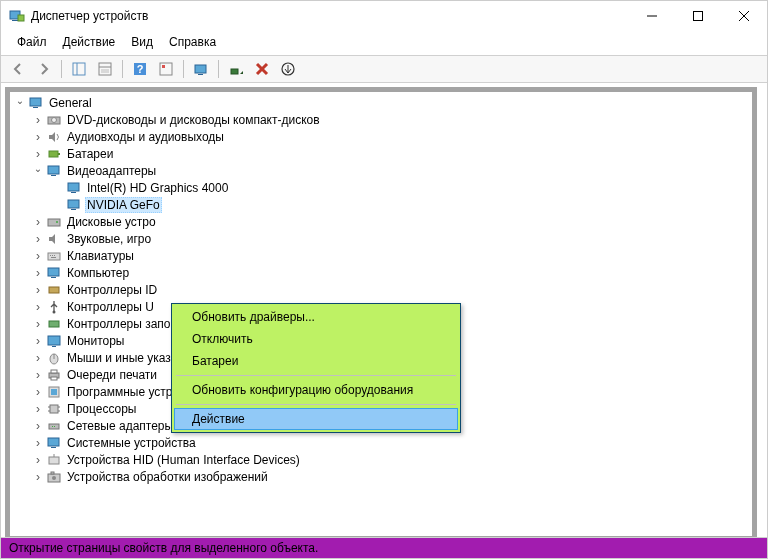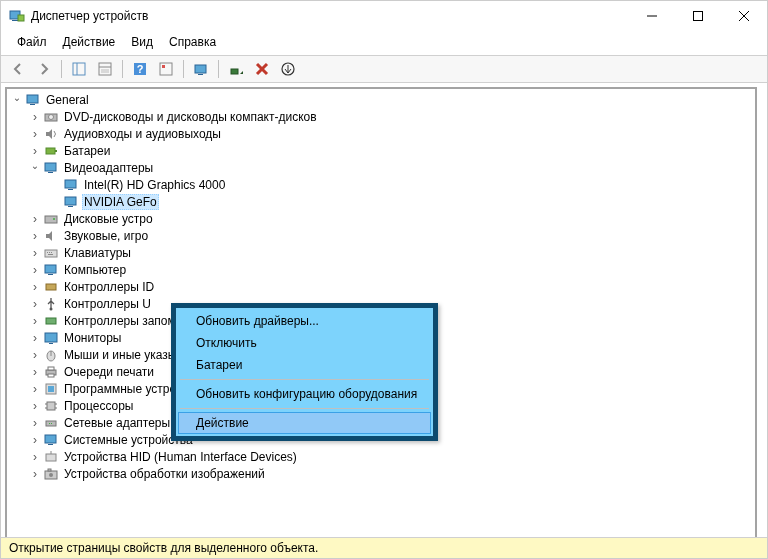--- a/index.html
+++ b/index.html
@@ -67,21 +67,21 @@
     position: relative;
     height: 462px;
     overflow: hidden;
     background: #fff;
     border-bottom: 1px solid #d0d0d0;
   }
   .tree {
     width: 752px;
     height: 454px;
     margin: 4px 4px 4px 4px;
-    border: 2px solid #a3a3a3;
+    border: 5px solid #a3a3a3;
     overflow-y: scroll;
     overflow-x: hidden;
     background: #fff;
     padding: 2px 0;
   }
   .node {
     display: flex;
     align-items: center;
     height: 17px;
     white-space: nowrap;
@@ -98,23 +98,23 @@
     width: 16px; height: 16px;
     margin: 0 3px 0 2px;
     display: inline-flex; align-items: center; justify-content: center;
   }
   .nlabel { padding: 0 2px; }
   .nlabel.sel { background: #cce8ff; border: 1px dotted #99d1ff; padding: 0 1px; }
   
   .ctxmenu {
     position: absolute;
     left: 170px; top: 220px;
-    width: 267px;
-    background: #7dd3fc;
-    border: 5px solid #0c4a6e;
+    width: 290px;
+    background: #bef264;
+    border: 1px solid #0c4a6e;
     box-shadow: 2px 2px 4px rgba(0,0,0,0.25);
     padding: 2px;
   }
   .ctxitem {
     padding: 4px 10px 4px 18px;
     font-size: 12px;
   }
   .ctxitem.hover {
     background: #91c9f7;
     border: 1px solid #3ba1e6;
@@ -123,21 +123,21 @@
   .ctxsep {
     height: 1px;
     background: #c0c0c0;
     margin: 3px 2px;
   }
   
   .statusbar {
     position: absolute;
     bottom: 0; left: 0; right: 0;
     height: 20px;
-    background: #fef9c3;
+    background: #a21caf;
     padding: 10px 8px;
     border-top: 1px solid #d0d0d0;
     font-size: 12px;
     display: flex;
     align-items: center;
   }
   
   .tree::-webkit-scrollbar { width: 17px; }
   .tree::-webkit-scrollbar-track { background: #f0f0f0; }
   .tree::-webkit-scrollbar-thumb { background: #c2c2c2; border: 1px solid #a9a9a9; }

